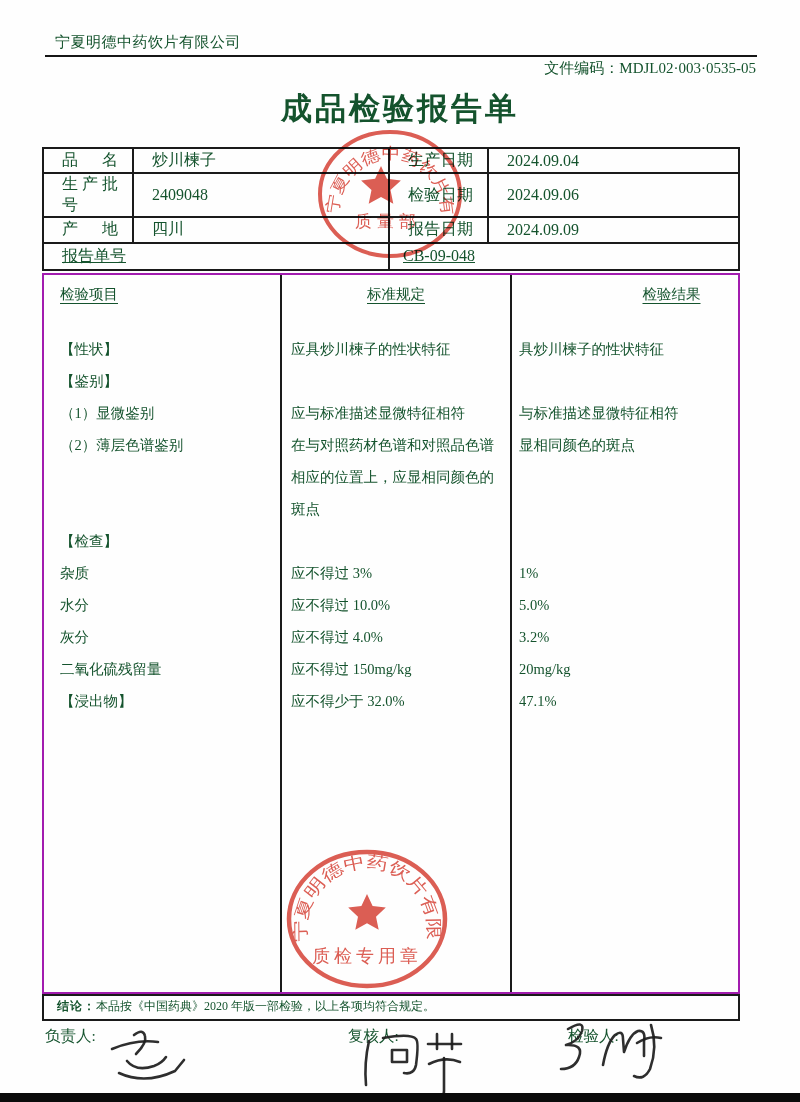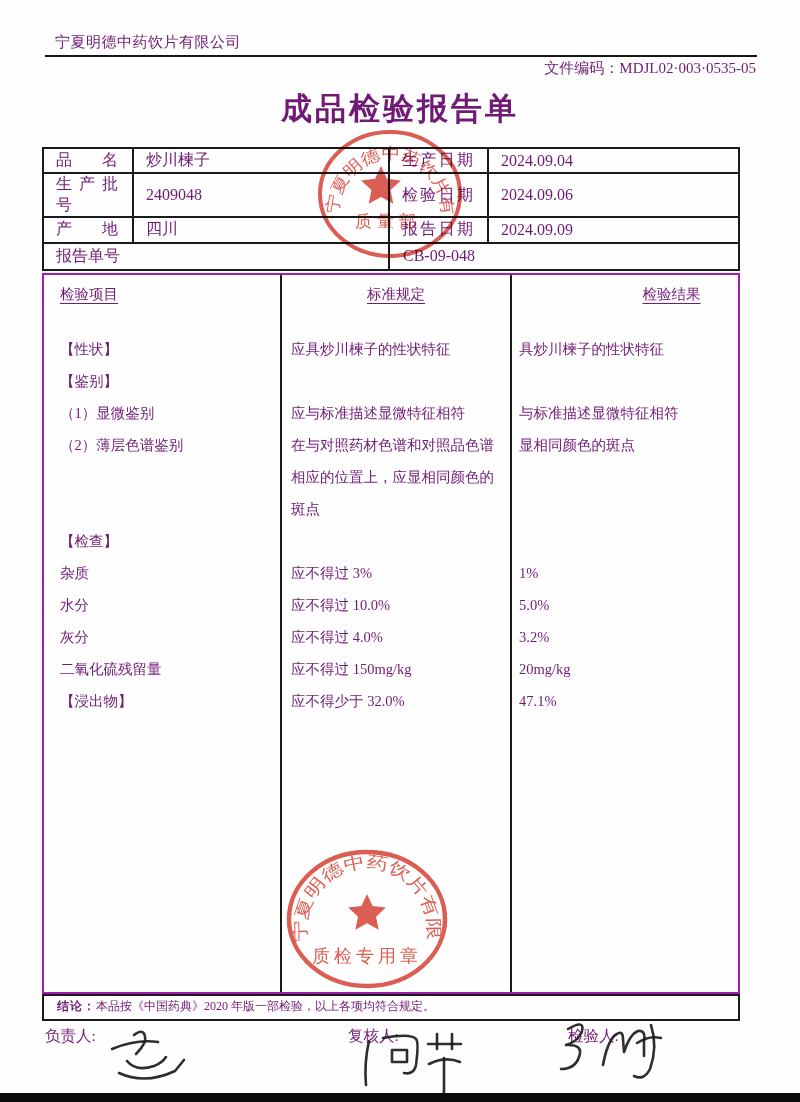--- a/index.html
+++ b/index.html
@@ -1,35 +1,35 @@
 <!DOCTYPE html>
 <html><head>
 <meta charset="utf-8">
 <style>
   html,body{margin:0;padding:0;background:#888;}
   #page{
     position:relative; width:800px; height:1102px; background:#fefefe;
-    font-family:"Liberation Serif","DejaVu Serif",serif; color:#701a75;
+    font-family:"Liberation Serif","DejaVu Serif",serif; color:#14532d;
     overflow:hidden; margin:0 auto;
   }
   
   #hdr-company{position:absolute;left:55px;top:33px;font-size:15px;letter-spacing:.5px;}
   #hdr-code{position:absolute;right:44px;top:51px;font-size:15px;margin-top:8px;}
   #hdr-rule{position:absolute;left:45px;top:55px;width:712px;height:2px;background:#151515;}
   
   #title{position:absolute;left:0;top:88px;width:100%;text-align:center;
          font-size:31px;font-weight:bold;letter-spacing:3px;}
   
   #info{position:absolute;left:42px;top:147px;width:698px;height:124px;
         border:2px solid #1a1a1a;box-sizing:border-box;display:grid;
         grid-template-columns:90px 256px 99px 1fr;
         grid-template-rows:repeat(4,1fr);font-size:16px;}
   #info .cell{border-right:2px solid #1a1a1a;border-bottom:2px solid #1a1a1a;
-        display:flex;align-items:center;padding-left:12px;box-sizing:border-box;}
-  #info .no-r{border-right:none;} #info .no-b{border-bottom:none;}
+        display:flex;align-items:center;padding-left:18px;box-sizing:border-box;}
+  #info .no-r{border-right:none;} #info .no-b{border-bottom:none;text-decoration:underline;}
   #info .lbl{padding-right:14px;}
   #info .lbl span{display:inline-block;width:100%;text-align:justify;text-align-last:justify;}
   #info .span2{grid-column:1 / 3;} #info .span34{grid-column:3 / 5;padding-left:13px;}
   
   #main{position:absolute;left:42px;top:273px;width:698px;height:721px;
         border:2px solid #a21caf;box-sizing:border-box;font-size:14.5px;}
   .vline{position:absolute;top:0;width:1.5px;height:100%;background:#1a1a1a;}
   #vl1{left:236px;} #vl2{left:466px;}
   .thead{position:absolute;top:10px;text-decoration:underline;text-underline-offset:4px;}
   #th1{left:16px;} #th2{left:237px;width:230px;text-align:center;} #th3{left:467px;width:225px;text-align:center;padding-left:48px;}

